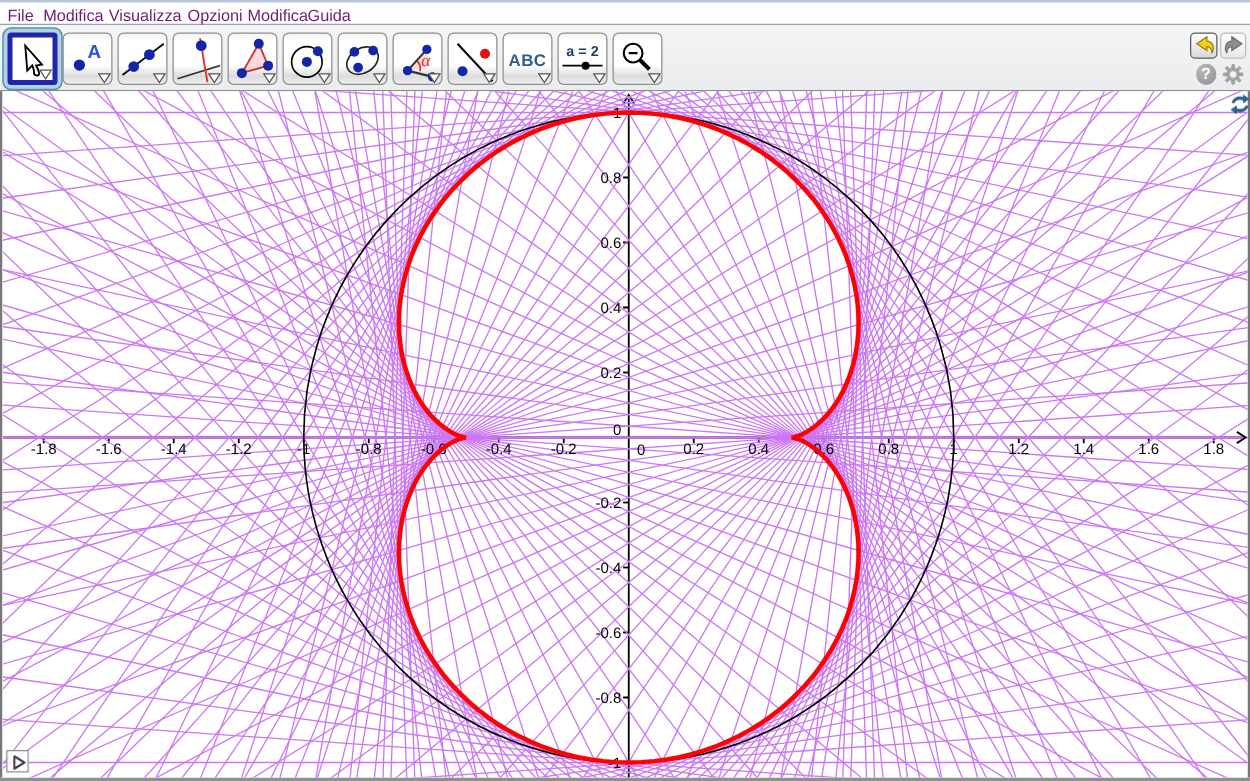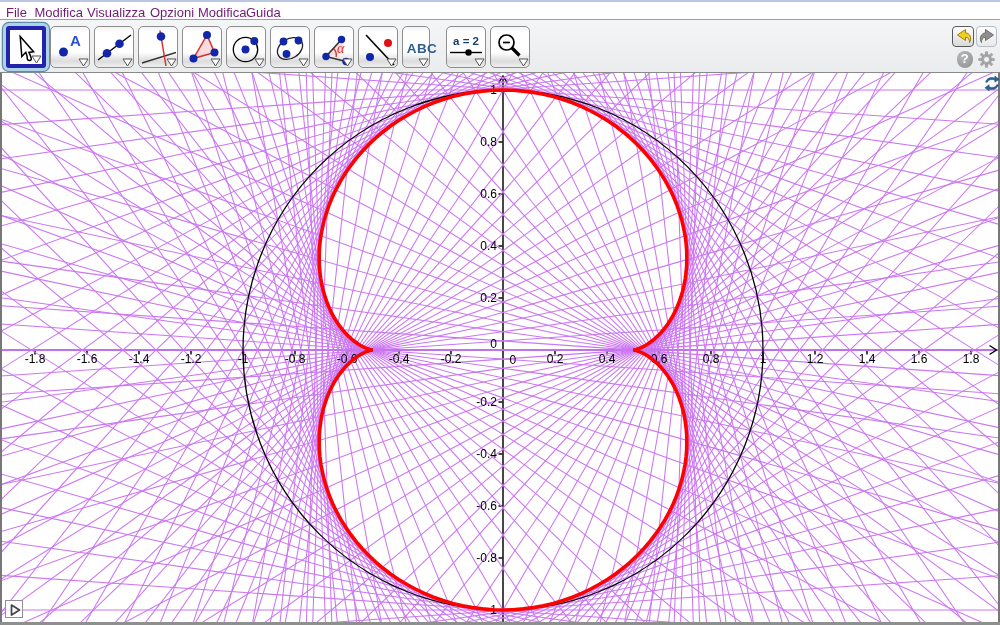--- a/index.html
+++ b/index.html
@@ -74,21 +74,21 @@
     </svg><svg width="11" height="9" style="position:absolute;right:0px;bottom:0px">
       <path d="M1,1 h9 l-4.5,7 z" fill="#fff" stroke="#555" stroke-width="1"></path>
     </svg></div>
 <div class="tb" style="left:358px;top:26px;width:40px;height:42px;border:1.5px solid #8e8e8e;border-radius:5px;background:linear-gradient(#f4f4f4,#ffffff 14%,#ffffff 63%,#dcdcdc 85%,#eeeeee);"><svg width="37" height="39">
       <line x1="7" y1="8" x2="35" y2="38" stroke="#000" stroke-width="1.6"></line>
       <circle cx="11" cy="30" r="4" fill="#1226a9"></circle>
       <circle cx="29" cy="16" r="4" fill="#e01010"></circle>
     </svg><svg width="11" height="9" style="position:absolute;right:0px;bottom:0px">
       <path d="M1,1 h9 l-4.5,7 z" fill="#fff" stroke="#555" stroke-width="1"></path>
     </svg></div>
-<div class="tb" style="left:402px;top:26px;width:28px;height:42px;border:1.5px solid #8e8e8e;border-radius:5px;background:linear-gradient(#f4f4f4,#ffffff 14%,#ffffff 63%,#dcdcdc 85%,#eeeeee);"><svg width="37" height="39">
+<div class="tb" style="left:402px;top:26px;width:40px;height:42px;border:1.5px solid #8e8e8e;border-radius:5px;background:linear-gradient(#f4f4f4,#ffffff 14%,#ffffff 63%,#dcdcdc 85%,#eeeeee);"><svg width="37" height="39">
       <text x="19" y="26" text-anchor="middle" font-family="'Liberation Sans',sans-serif" font-size="13.5px" font-weight="bold" fill="#2e5e8c" letter-spacing="0.4px">ABC</text>
     </svg><svg width="11" height="9" style="position:absolute;right:0px;bottom:0px">
       <path d="M1,1 h9 l-4.5,7 z" fill="#fff" stroke="#555" stroke-width="1"></path>
     </svg></div>
 <div class="tb" style="left:446px;top:26px;width:40px;height:42px;border:1.5px solid #8e8e8e;border-radius:5px;background:linear-gradient(#f4f4f4,#ffffff 14%,#ffffff 63%,#dcdcdc 85%,#eeeeee);"><svg width="37" height="39">
       <text x="19" y="18" text-anchor="middle" font-family="'Liberation Sans',sans-serif" font-size="11.5px" font-weight="bold" fill="#1a3e6e">a = 2</text>
       <line x1="3" y1="25.5" x2="35" y2="25.5" stroke="#000" stroke-width="1.4"></line>
       <circle cx="21.5" cy="25.5" r="3.2" fill="#000"></circle>
     </svg><svg width="11" height="9" style="position:absolute;right:0px;bottom:0px">
       <path d="M1,1 h9 l-4.5,7 z" fill="#fff" stroke="#555" stroke-width="1"></path>

